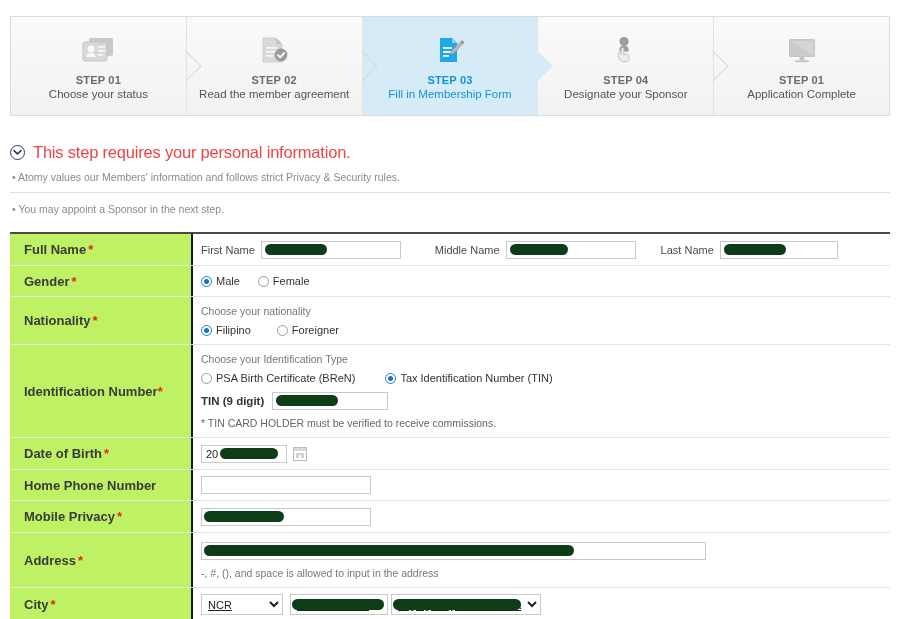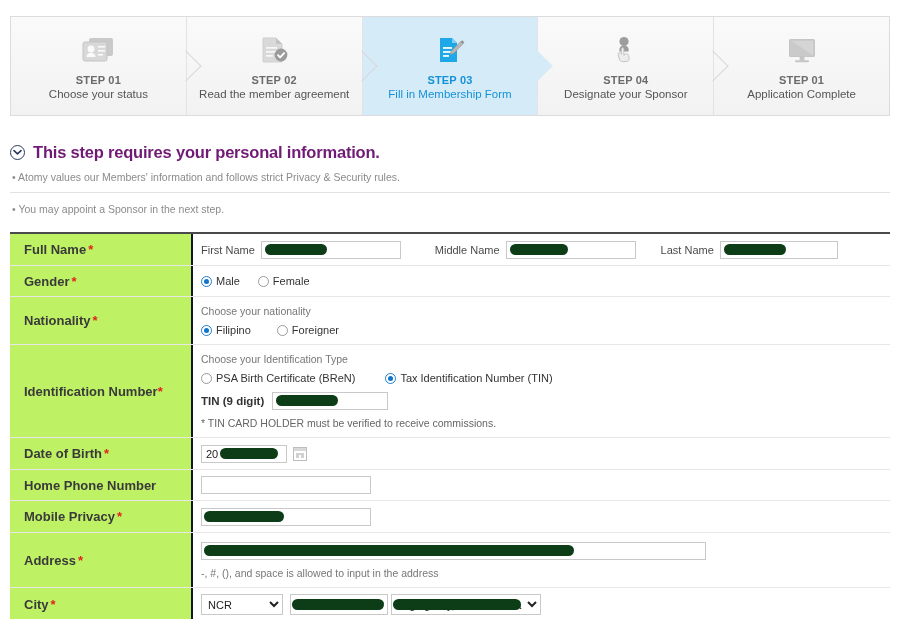--- a/index.html
+++ b/index.html
@@ -59,21 +59,21 @@
     display: flex; align-items: center; gap: 8px;
   }
   .collapse-ic {
     width: 15px; height: 15px; border-radius: 50%;
     border: 1.4px solid #2b3a5c;
     display: inline-flex; align-items: center; justify-content: center;
     flex: 0 0 auto;
   }
   .collapse-ic svg { display:block; }
   .heading-txt {
-    font-size: 16.5px; font-weight: bold; color: #701a75;
+    font-size: 16.5px; font-weight: normal; color: #ef4444;
     letter-spacing: -.2px;
   }
   .note1 {
     position: absolute; left: 12px; top: 171px;
     font-size: 10.5px; color: #8b8b8b;
   }
   .rule1 { position: absolute; left: 10px; top: 192px; width: 880px; height: 1px; background:#e2e2e2; }
   .note2 {
     position: absolute; left: 12px; top: 203px;
     font-size: 10.5px; color: #8b8b8b;
@@ -135,20 +135,21 @@
     content: ""; position: absolute; left: 2px; top: 2px;
     width: 5px; height: 5px; border-radius: 50%; background: #1274c8;
   }
   .radio-lbl { font-size: 11px; color: #333; margin-left: 4px; margin-right: 18px; }
 
   select.sel {
     border: 1px solid #c9c9c9; height: 21px;
     font-size: 11px; padding: 1px 2px;
     background: #fff; color: #222;
     font-family: "Liberation Sans", sans-serif;
+    text-decoration: underline;
   }
 
   .cal-ic {
     width: 14px; height: 14px; margin-left: 6px;
     border: 1px solid #bdbdbd; background: #fff;
     display: inline-block; position: relative; flex: 0 0 auto;
   }
   .cal-ic::before {
     content:""; position:absolute; left:0; right:0; top:0; height:3px; background:#d9d9d9;
   }

